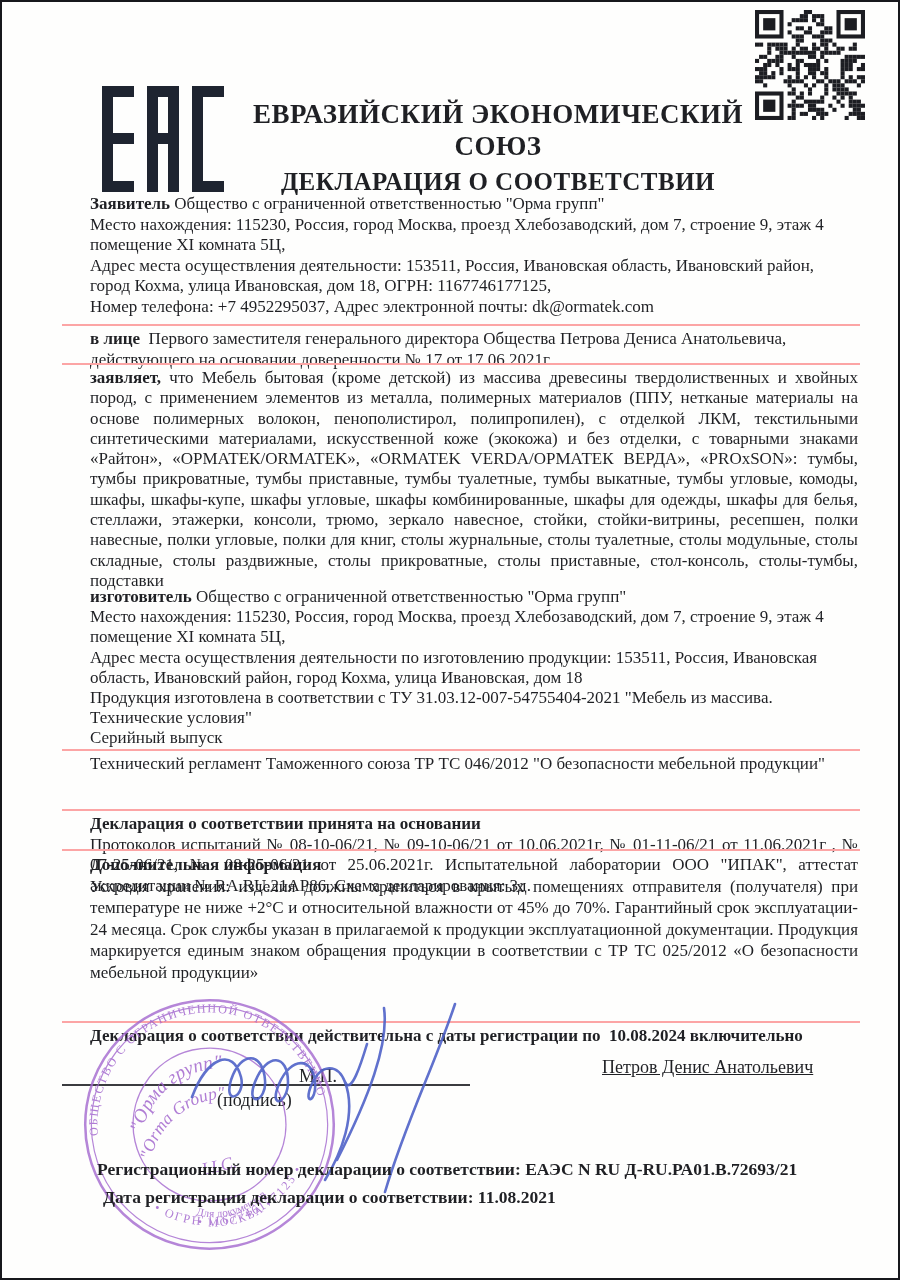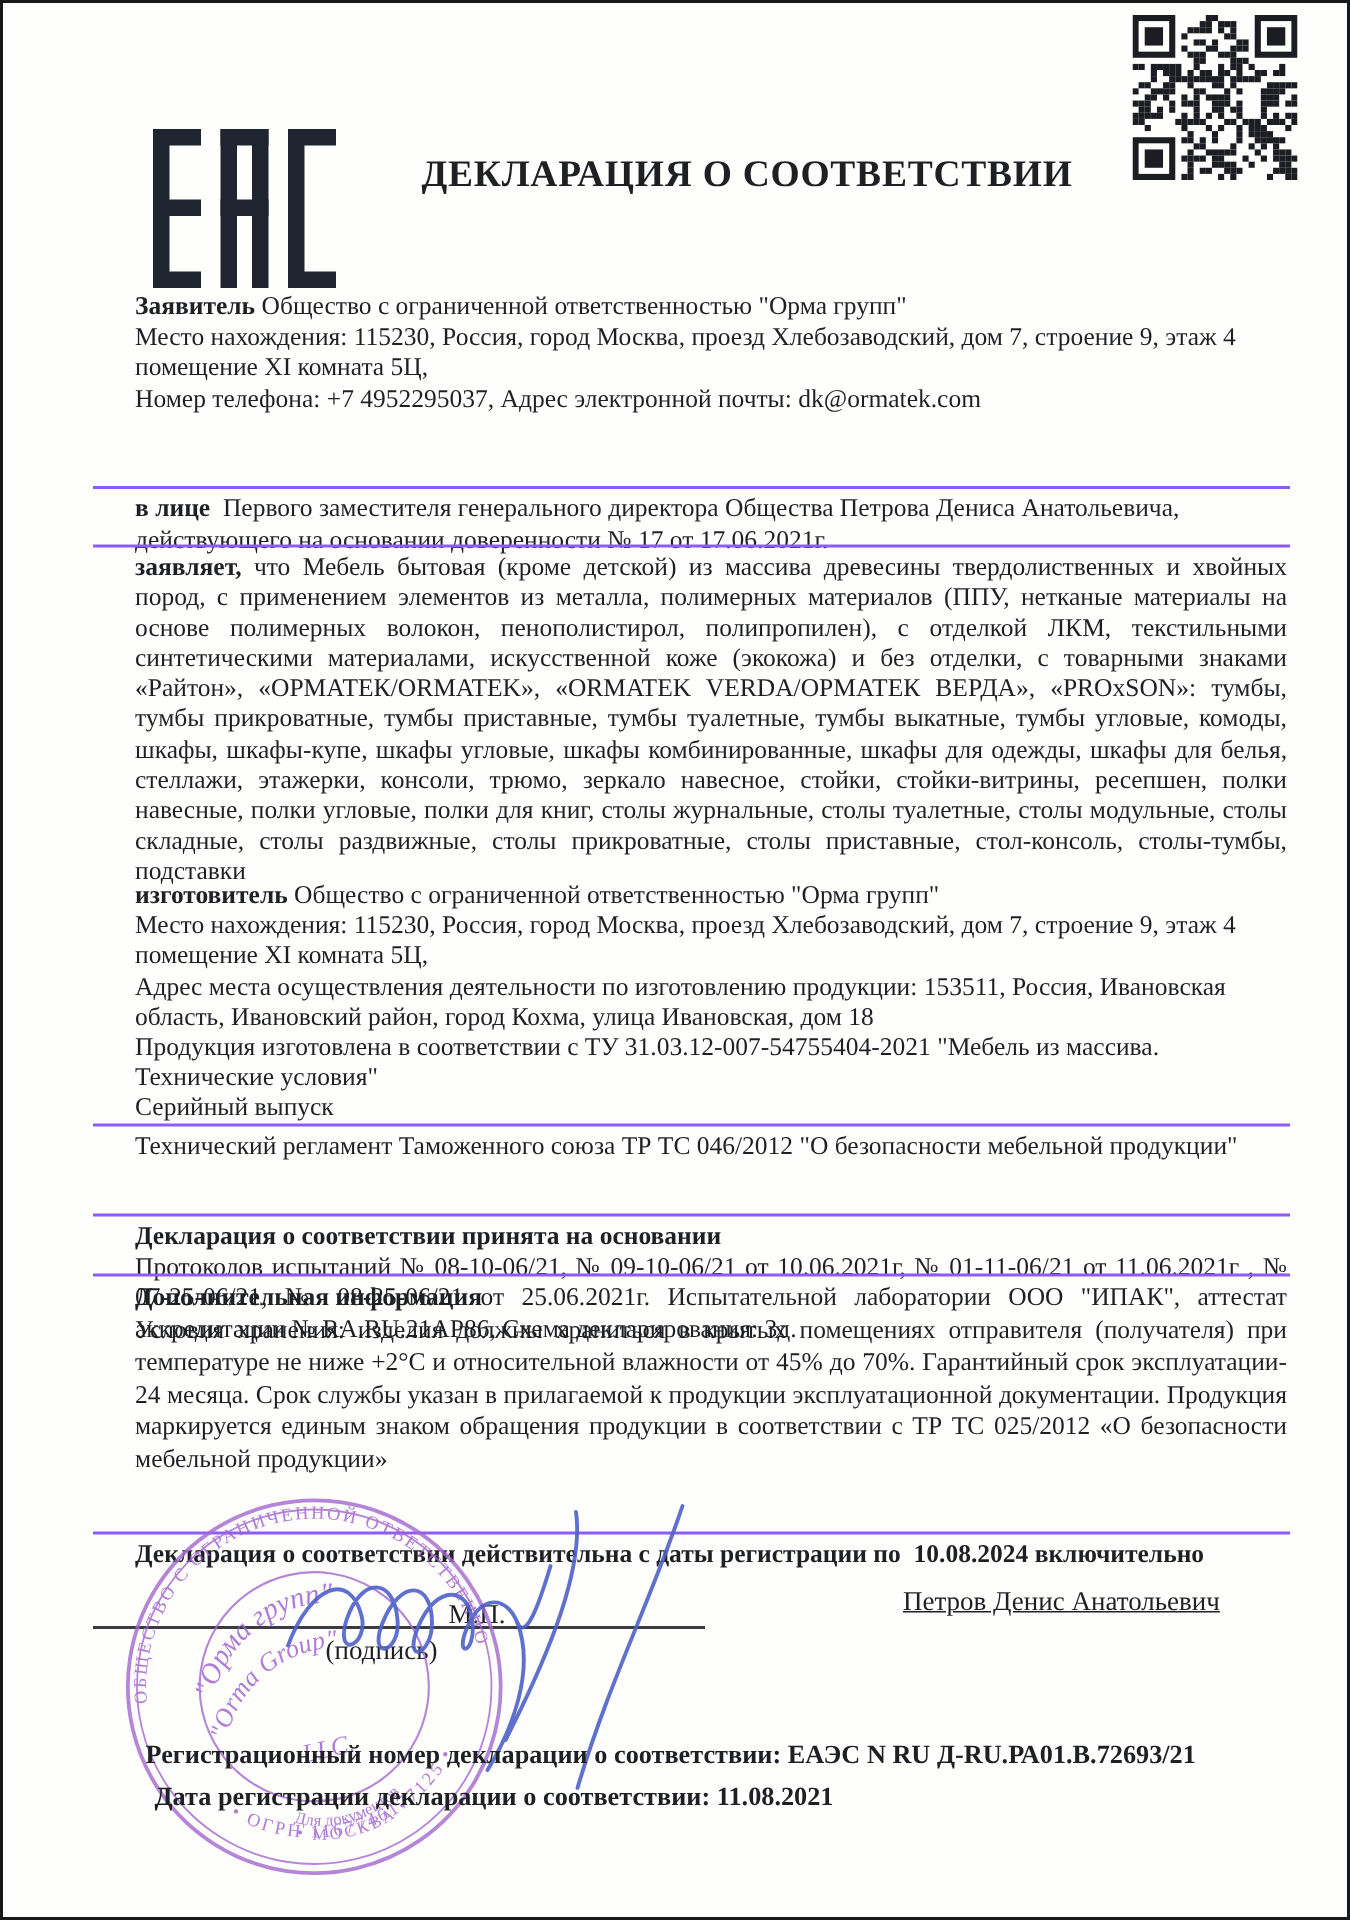--- a/index.html
+++ b/index.html
@@ -18,21 +18,21 @@
   }
   
   .eac-logo{position:absolute;left:100px;top:84px;}
   .title-block{position:absolute;left:222px;top:96px;width:548px;text-align:center;}
   .title-line1{font-size:27px;font-weight:bold;letter-spacing:.5px;line-height:1.2;}
   .title-line2{font-size:25px;font-weight:bold;letter-spacing:.5px;margin-top:5px;}
   .qr{position:absolute;left:753px;top:8px;width:110px;height:110px;}
   
   .sec{position:absolute;left:60px;width:798px;font-size:17px;line-height:20.5px;}
   .sec .txt{padding-left:28px;padding-right:2px;}
-  .rule-top{border-top:2px solid #8b5cf6;padding-top:3px;}
+  .rule-top{border-top:2px solid #fca5a5;padding-top:3px;}
   b.lbl{font-weight:bold;}
   .just{text-align:justify;}
   
   .sig-line{position:absolute;left:60px;top:1082px;width:408px;border-bottom:2px solid #3b3c40;}
   .sig-caption{position:absolute;left:215px;top:1088px;font-size:18px;}
   .fio{position:absolute;left:600px;top:1055px;width:270px;text-align:left;font-size:18px;text-decoration:underline;}
   .fio-caption{position:absolute;left:600px;top:1084px;width:270px;text-align:center;font-size:18px;}
   .mp{position:absolute;left:297px;top:1064px;font-size:18px;}
   
   .stamp{position:absolute;left:70px;top:985px;width:275px;height:275px;opacity:.8;transform:rotate(-13deg);}
@@ -59,20 +59,21 @@
         <rect x="66" y="0" width="11" height="106"></rect>
         <rect x="45" y="0" width="32" height="11"></rect>
         <rect x="45" y="47" width="32" height="11"></rect>
       <rect x="90" y="0" width="11" height="106"></rect>
         <rect x="90" y="0" width="32" height="11"></rect>
         <rect x="90" y="95" width="32" height="11"></rect>
     </g>
   </svg>
 
   <div class="title-block">
+    <div class="title-line1">ЕВРАЗИЙСКИЙ ЭКОНОМИЧЕСКИЙ СОЮЗ</div>
     <div class="title-line2">ДЕКЛАРАЦИЯ О СООТВЕТСТВИИ</div>
   </div>
 
   <svg class="qr" id="qr-svg" viewBox="0 0 27 27">
       <rect x="12" y="0" width="1" height="1" fill="#1c1d22"></rect>
       <rect x="13" y="0" width="1" height="1" fill="#1c1d22"></rect>
       <rect x="11" y="1" width="1" height="1" fill="#1c1d22"></rect>
       <rect x="12" y="1" width="1" height="1" fill="#1c1d22"></rect>
       <rect x="14" y="1" width="1" height="1" fill="#1c1d22"></rect>
       <rect x="15" y="1" width="1" height="1" fill="#1c1d22"></rect>
@@ -332,20 +333,21 @@
       <rect x="22" y="2" width="3" height="3" fill="#1c1d22"></rect>
       <rect x="0" y="20" width="7" height="7" fill="#1c1d22"></rect>
       <rect x="1" y="21" width="5" height="5" fill="#fefefd"></rect>
       <rect x="2" y="22" width="3" height="3" fill="#1c1d22"></rect>
     </svg>
 
   <div class="sec" style="top:192px;">
     <div class="txt">
       <p style="margin:0;"><b class="lbl">Заявитель</b> <span>Общество с ограниченной ответственностью "Орма групп"</span></p>
       <p style="margin:0;">Место нахождения: 115230, Россия, город Москва, проезд Хлебозаводский, дом 7, строение 9, этаж 4 помещение XI комната 5Ц,</p>
+      <p style="margin:0;">Адрес места осуществления деятельности: 153511, Россия, Ивановская область, Ивановский район, город Кохма, улица Ивановская, дом 18, ОГРН: 1167746177125,</p>
       <p style="margin:0;">Номер телефона: +7 4952295037, Адрес электронной почты: dk@ormatek.com</p>
     </div>
   </div>
 
   <div class="sec rule-top" style="top:322px;">
     <div class="txt">
       <p style="margin:0;"><b class="lbl">в лице</b>&nbsp; <span>Первого заместителя генерального директора Общества Петрова Дениса Анатольевича, действующего на основании доверенности № 17 от 17.06.2021г.</span></p>
     </div>
   </div>
 

